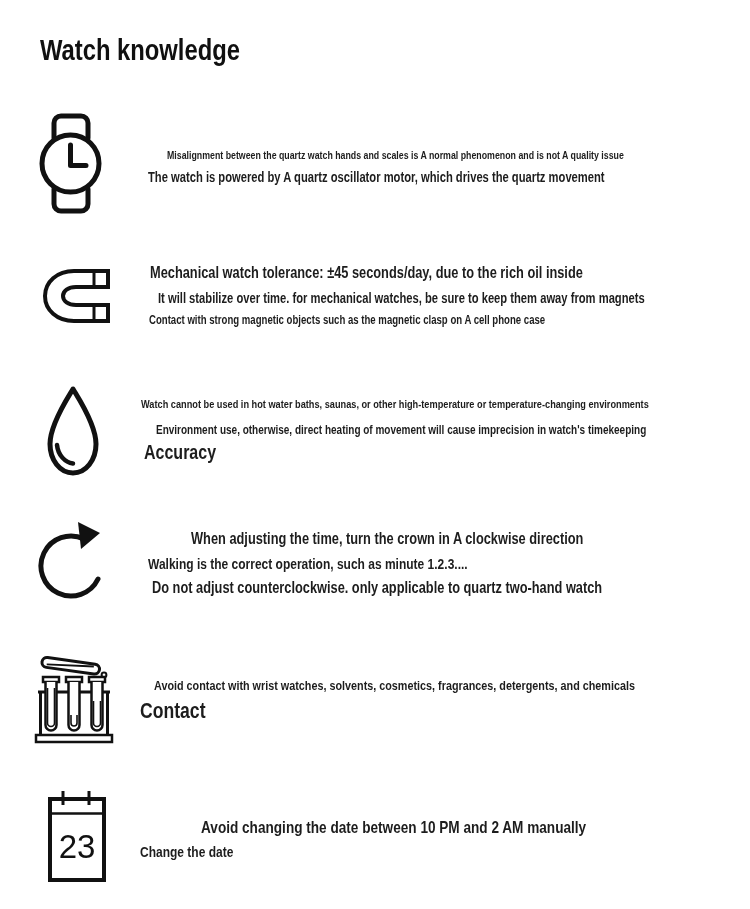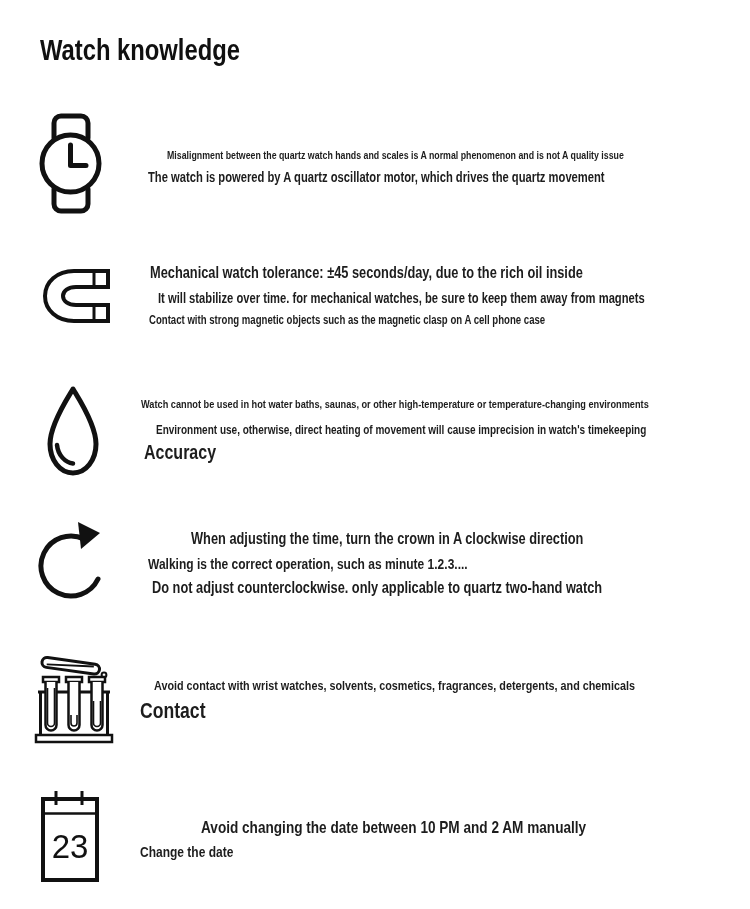--- a/index.html
+++ b/index.html
@@ -47,21 +47,21 @@
   .s4l1{left:191px; top:531px; font-size:16px;}
   .s4l2{left:148px; top:556px; font-size:15px;}
   .s4l3{left:152px; top:580px; font-size:16px;}
 
   
   .icon-tubes   {left:34px; top:648px; width:80px; height:98px;}
   .s5l1{left:154px; top:679px; font-size:13.5px;}
   .s5l2{left:140px; top:700px; font-size:22px;}
 
   
-  .icon-calendar{left:39px; top:790px; width:62px; height:95px;}
+  .icon-calendar{left:46px; top:790px; width:62px; height:95px;}
   .s6l1{left:201px; top:819px; font-size:17px;}
   .s6l2{left:140px; top:844px; font-size:15px;}
 
   .cal-day{
     font-family:"Liberation Sans", sans-serif;
     font-weight:400;
   }
 </style>
 </head>
 <body>

